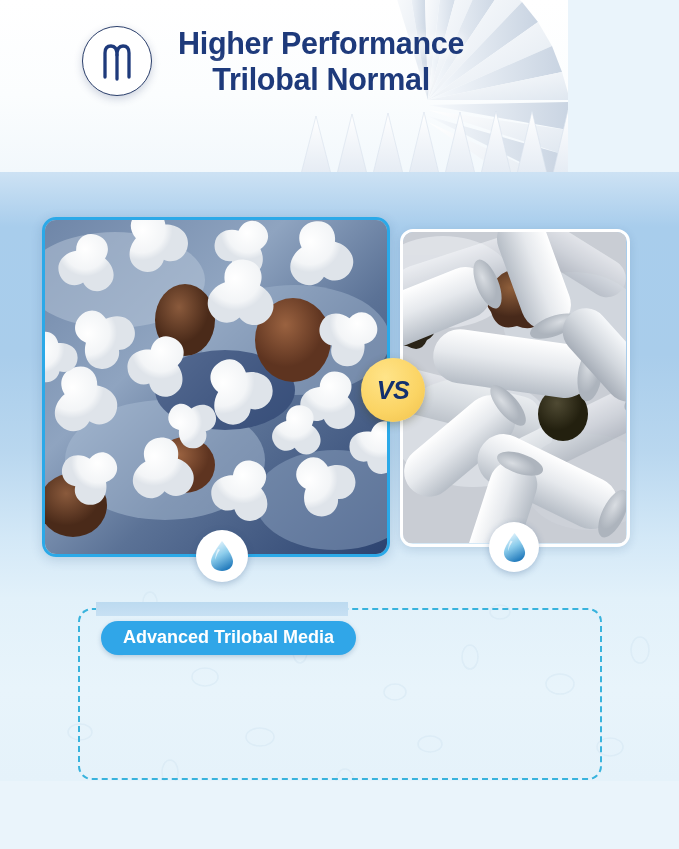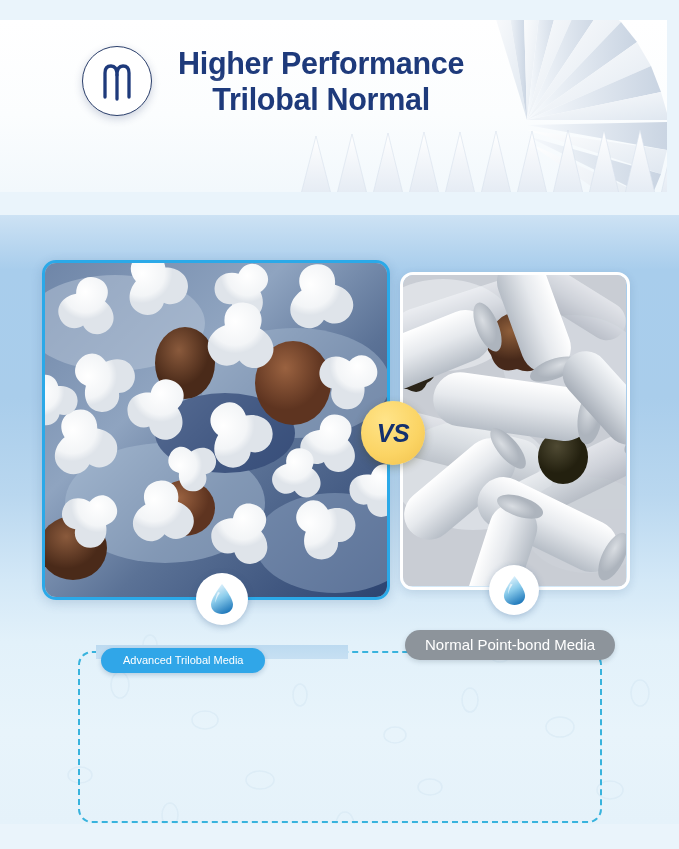--- a/index.html
+++ b/index.html
@@ -9,25 +9,24 @@
     height: 849px;
     font-family: "Liberation Sans", sans-serif;
     background: #eaf4fb;
     overflow: hidden;
     position: relative;
   }
 
   
   .header {
     position: relative;
-    width: 667px;
+    width: 568px;
     height: 172px;
     background: linear-gradient(180deg, #ffffff 0%, #fbfdfe 55%, #f2f8fc 100%);
     overflow: hidden;
-    margin-top: 20px;
   }
 
   
   .pleat-fan {
     position: absolute;
     right: -40px;
     top: -70px;
     width: 330px;
     height: 300px;
     pointer-events: none;
@@ -86,21 +85,20 @@
       linear-gradient(180deg,
         #cde2f4 0%,
         #a8cdec 9%,
         #a9cdeb 30%,
         #b9d7ef 46%,
         #d3e8f7 60%,
         #e2f1fa 70%,
         #e8f4fb 85%,
         #e5f2fa 100%);
     overflow: hidden;
-    margin-top: 23px;
   }
   .droplet-texture {
     position: absolute;
     inset: 0;
     pointer-events: none;
     opacity: 0.55;
   }
 
   
   .compare-row {
@@ -179,26 +177,26 @@
     position: absolute;
     display: flex;
     align-items: center;
     justify-content: center;
     border-radius: 999px;
     white-space: nowrap;
     z-index: 8;
   }
   .pill-blue {
     left: 101px;
-    top: 433px;
+    top: 449px;
     padding: 6px 22px 7px;
     background: #30a6e8;
     color: #ffffff;
-    font-size: 11px;
-    font-weight: normal;
+    font-size: 18px;
+    font-weight: bold;
     box-shadow: 0 2px 5px rgba(20,70,120,0.22);
   }
   .pill-gray {
     left: 405px;
     top: 415px;
     padding: 6px 20px 7px;
     background: #8d949b;
     color: #ffffff;
     font-size: 15px;
     font-weight: normal;
@@ -522,18 +520,15 @@
     </div>
   </div>
 
   <div class="dash-frame"></div>
   <div class="dash-gap"></div>
 
   <div class="pill pill-blue">
     <span>Advanced Trilobal Media</span>
   </div>
 
-  <div class="pill pill-gray">
-    <span>Normal Point-bond Media</span>
-  </div>
 
 
 </div>
 
 </body></html>

